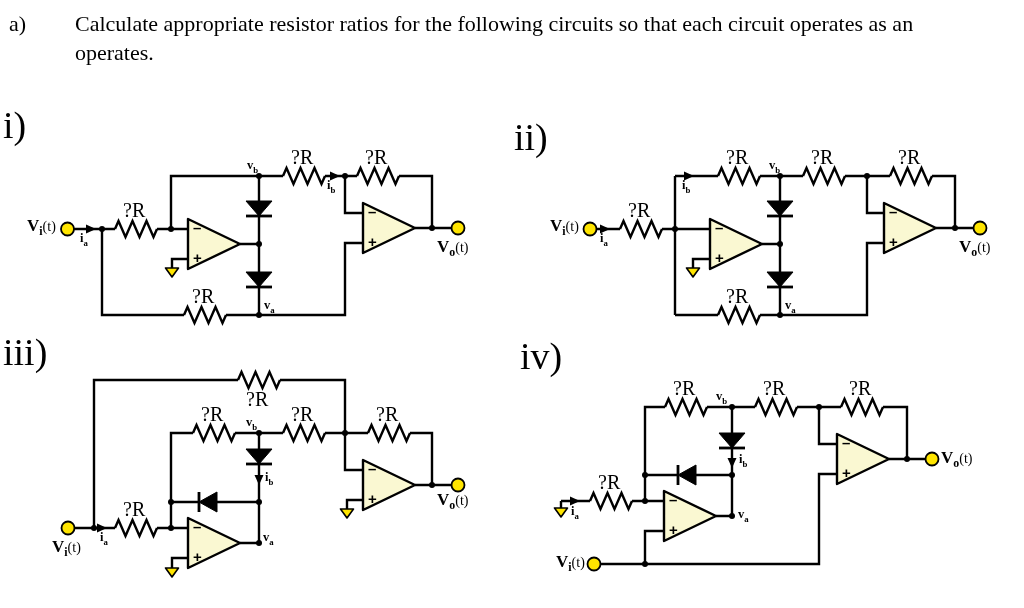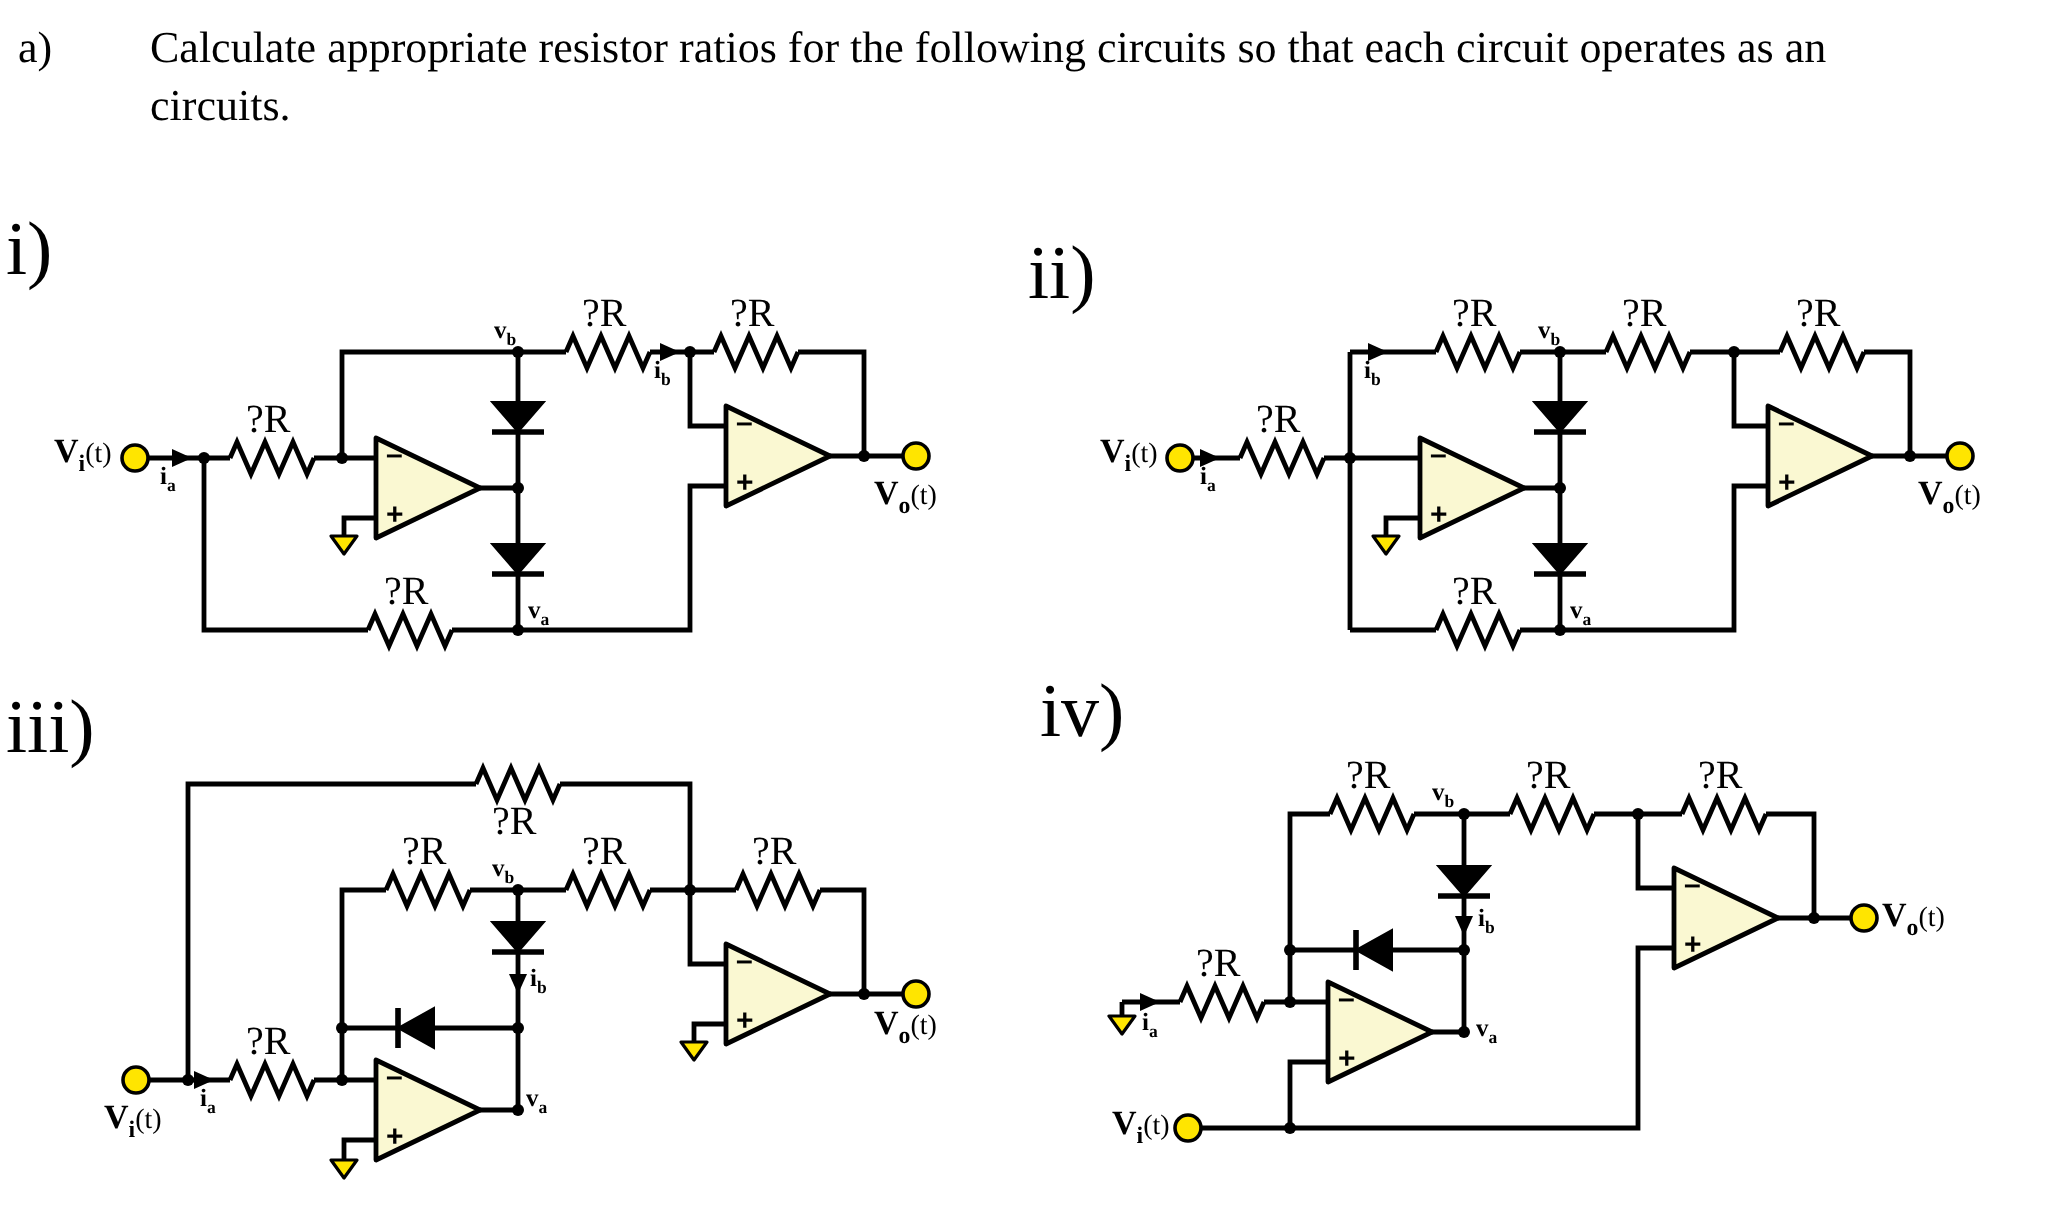--- a/index.html
+++ b/index.html
@@ -39,21 +39,21 @@
     <circle id="term" r="6.5" fill="#ffe500" stroke="#000" stroke-width="1.8"></circle>
     <circle id="dot" r="3" fill="#000"></circle>
     <polygon id="arr-r" points="0,-4.5 0,4.5 10,0" fill="#000"></polygon>
     <polygon id="arr-d" points="-4.5,0 4.5,0 0,10" fill="#000"></polygon>
   </defs>
 </svg>
 
 <div class="hdr-item">a)</div>
 <div class="hdr-text">
   <div class="hline">Calculate appropriate resistor ratios for the following circuits so that each circuit operates as an</div>
-  <div class="hline">circuits.</div>
+  <div class="hline">operates.</div>
 </div>
 
 <div class="c" style="left:0;top:105px;width:512px;height:240px">
   <svg class="sch" width="512" height="240">
     <path fill="none" stroke="#000" stroke-width="2.4" d="
       M74,124 H115 M157,124 H188
       M102,124 V210 H184 M226,210 H345 V138 H363
       M171,124 V71 H259
       M259,71 H283 M325,71 H357 M399,71 H432 V123
       M345,71 V108 H363
@@ -143,21 +143,21 @@
   <span class="lbl rl" style="left:386px;top:42px">?R</span>
   <span class="lbl rl" style="left:214px;top:181px">?R</span>
   <span class="lbl sm" style="left:273px;top:194px"><span>v</span><sub>a</sub></span>
   <span class="lbl sig" style="left:447px;top:133px"><span>V</span><sub>o</sub><span class="tail">(t)</span></span>
   <span class="sign" style="left:203px;top:116px">–</span>
   <span class="sign" style="left:203px;top:146px">+</span>
   <span class="sign" style="left:377px;top:100px">–</span>
   <span class="sign" style="left:377px;top:130px">+</span>
 </div>
 
-<div class="c" style="left:0;top:340px;width:512px;height:268px">
+<div class="c" style="left:0;top:328px;width:512px;height:268px">
   <svg class="sch" width="512" height="268">
     <path fill="none" stroke="#000" stroke-width="2.4" d="
       M74,200 H115 M157,200 H188
       M94,200 V52 H238 M280,52 H345 V142 H363
       M171,200 V105 H193 M235,105 H259
       M259,105 H283 M325,105 H368 M410,105 H432 V157
       M259,105 V215
       M240,215 H259
       M171,174 H199 M217,174 H259
       M415,157 H451

